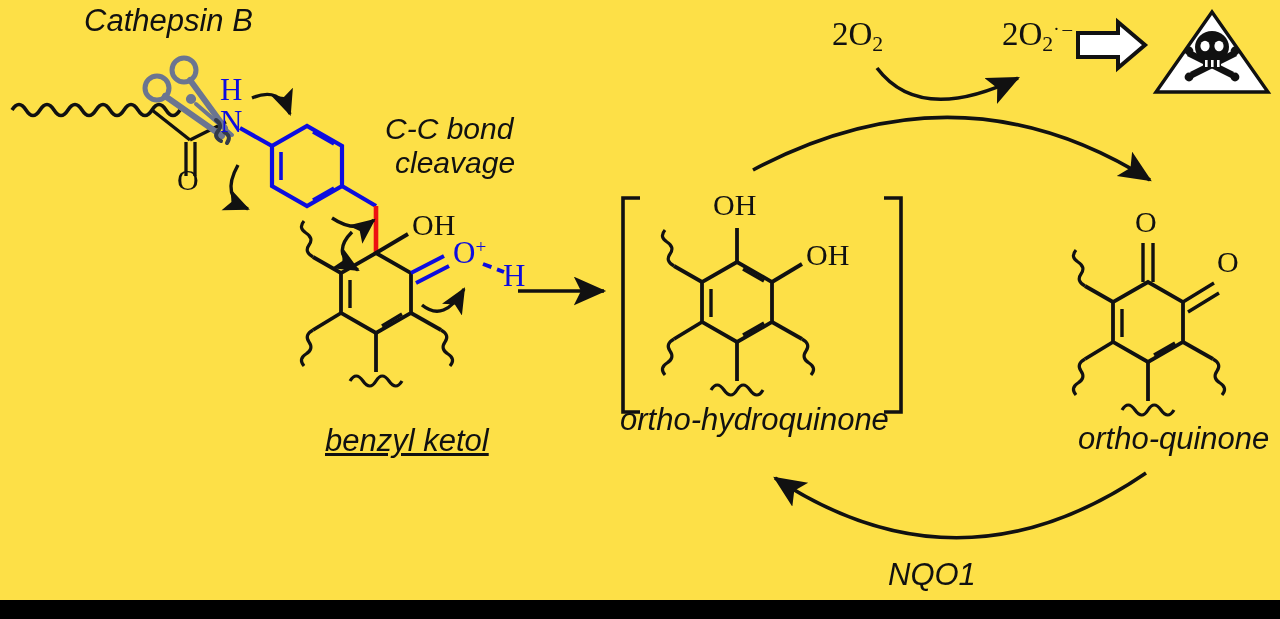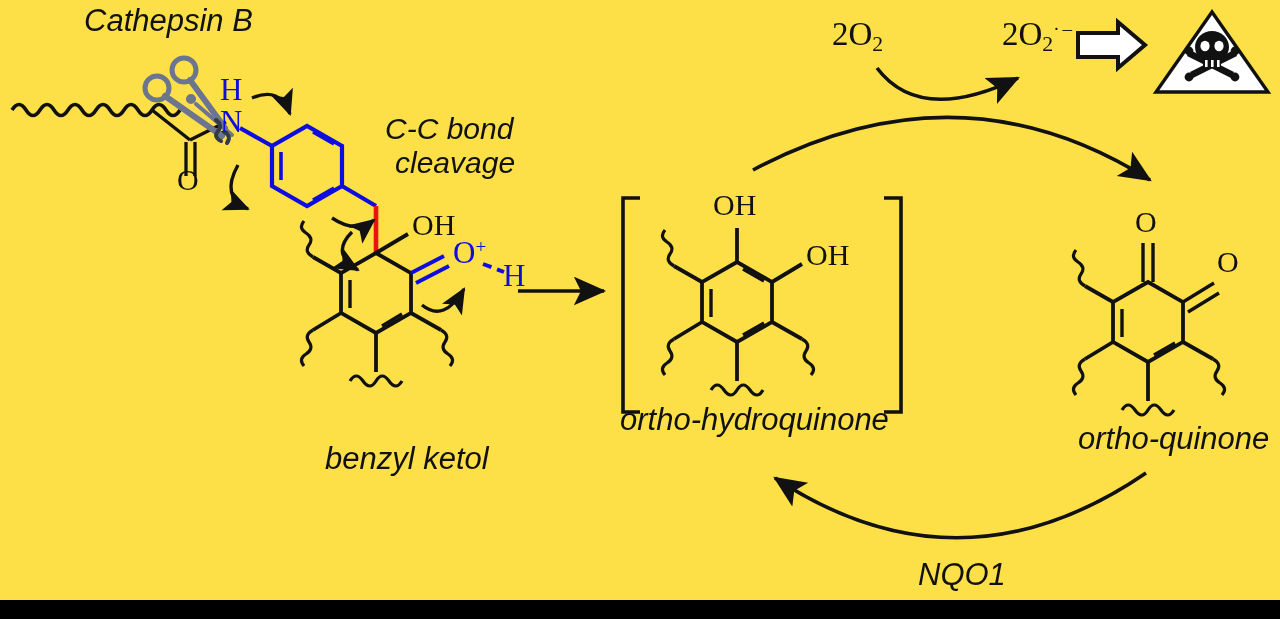--- a/index.html
+++ b/index.html
@@ -225,36 +225,36 @@
   <div class="lbl italic" style="left:395px; top:146px; font-size:30px;">cleavage</div>
   <div class="lbl italic" style="left:385px; top:112px; font-size:30px;">C-C bond</div>
 
   <div class="atom" style="left:412px; top:208px; font-size:30px;">OH</div>
 
   <div class="atom blue" style="left:453px; top:235px; font-size:31px;">
     <span>O</span><span class="sup">+</span>
   </div>
   <div class="atom blue" style="left:503px; top:258px; font-size:31px;">H</div>
 
-  <div class="lbl italic" style="left:325px; top:442px; font-size:31px;">benzyl ketol</div>
+  <div class="lbl italic" style="left:325px; top:424px; font-size:31px;text-decoration:underline;">benzyl ketol</div>
 
   <div class="atom" style="left:713px; top:188px; font-size:30px;">OH</div>
   <div class="atom" style="left:806px; top:238px; font-size:30px;">OH</div>
 
   <div class="lbl italic" style="left:620px; top:403px; font-size:31px;">ortho-hydroquinone</div>
 
   <div class="atom" style="left:1135px; top:205px; font-size:30px;">O</div>
   <div class="atom" style="left:1217px; top:245px; font-size:30px;">O</div>
 
   <div class="lbl italic" style="left:1078px; top:422px; font-size:31px;">ortho-quinone</div>
 
   <div class="atom" style="left:832px; top:16px; font-size:33px;">
     <span>2</span><span>O</span><span class="sub">2</span>
   </div>
 
   <div class="atom" style="left:988px; top:16px; font-size:33px;margin-left:14px;">
     <span>2</span><span>O</span><span class="sub">2</span><span class="sup" style="font-size:0.58em; letter-spacing:-1px;">· –</span>
   </div>
 
-  <div class="lbl italic" style="left:918px; top:558px; font-size:31px;">NQO1</div>
+  <div class="lbl italic" style="left:888px; top:558px; font-size:31px;">NQO1</div>
 
   <div class="bottombar"></div>
 </div>
 
 </body></html>

